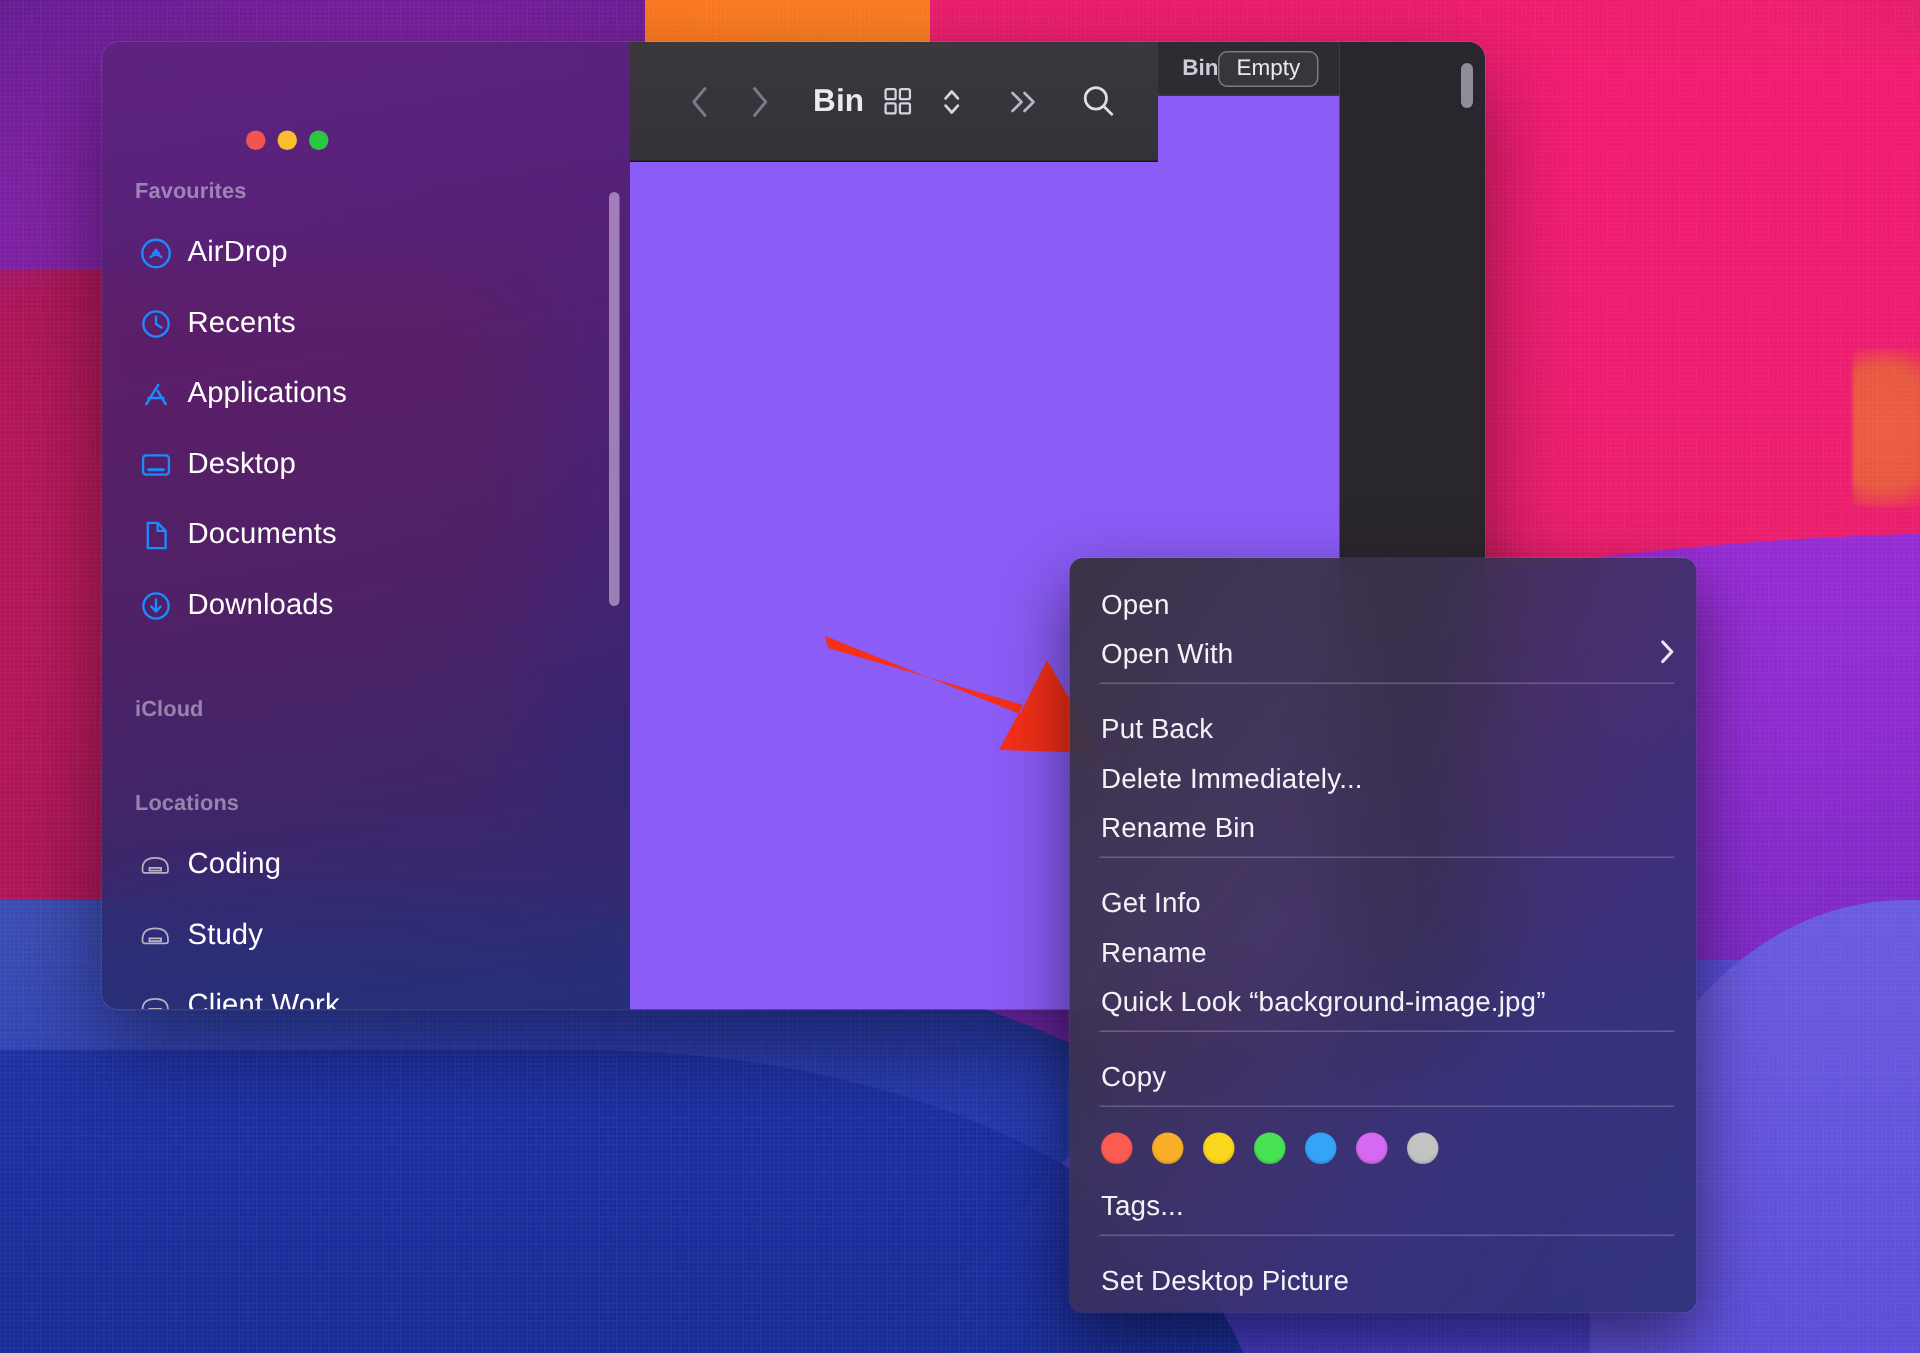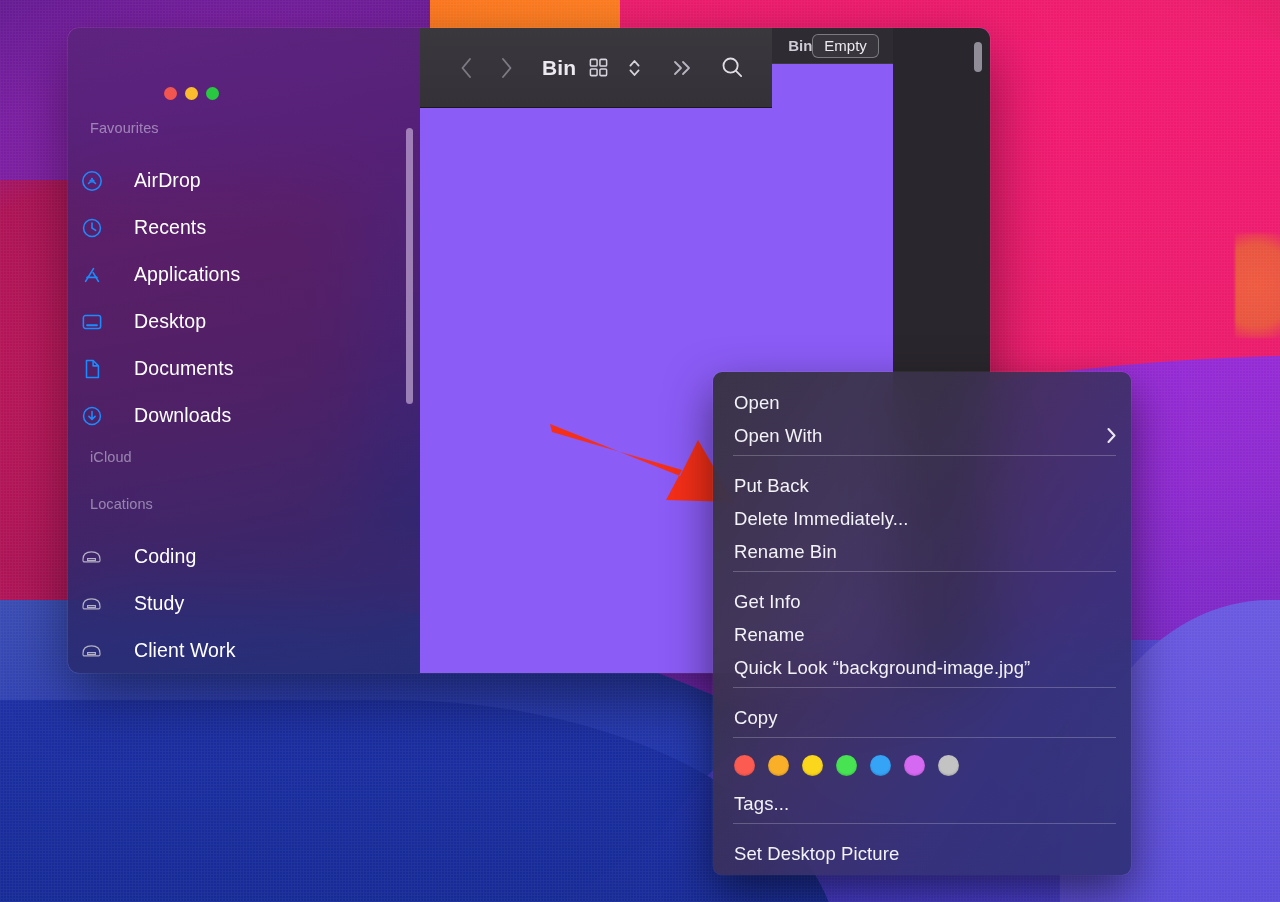--- a/index.html
+++ b/index.html
@@ -106,28 +106,28 @@
     -webkit-backdrop-filter:blur(34px);
     padding-top:92px; overflow:hidden;
   }
   .traffic { position:absolute; left:96px; top:59px; display:flex; gap:8px; }
   .tl { width:13px; height:13px; border-radius:50%; }
   .tl.red { background:#f0564f; }
   .tl.yellow { background:#fbbc2e; }
   .tl.green { background:#28c840; }
 
   .sb-header {
-    font-size:14.5px; font-weight:400; color:rgba(225,220,240,.52);
+    font-size:14.5px; font-weight:700; color:rgba(225,220,240,.52);
     padding:0 0 9px 22px; letter-spacing:.1px;
   }
   .sb-group { margin-bottom:4px; }
-  .sb-group.gap { margin-top:22px; }
+  .sb-group.gap { margin-top:38px; }
   .sb-item {
-    display:flex; align-items:flex-end; gap:31px;
-    padding:0 10px 0 12px; height:47px; cursor:default;
+    display:flex; align-items:center; gap:10px;
+    padding:0 10px 0 24px; height:47px; cursor:default;
   }
   .sb-icon { width:23px; height:23px; flex:0 0 23px; display:flex; align-items:center; justify-content:center; }
   .sb-label { font-size:19.5px; color:#fff; font-weight:400; letter-spacing:.1px; white-space:nowrap; }
   .sb-scroll {
     position:absolute; right:7px; top:100px; width:7px; height:276px;
     border-radius:4px; background:rgba(208,185,225,.62);
   }
 
   
   .content { flex:1; position:relative; background:#8b5cf6; display:flex; overflow:hidden; }

